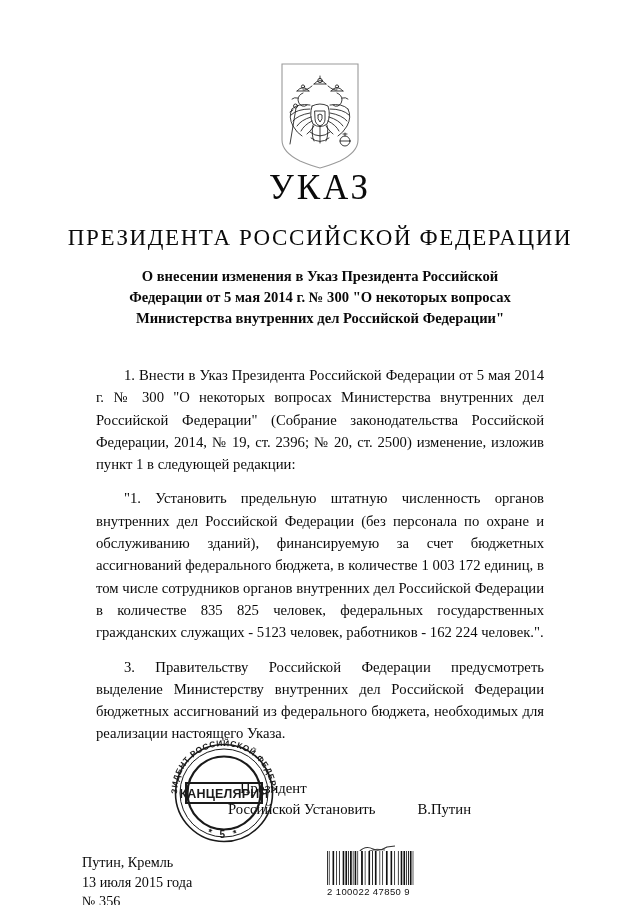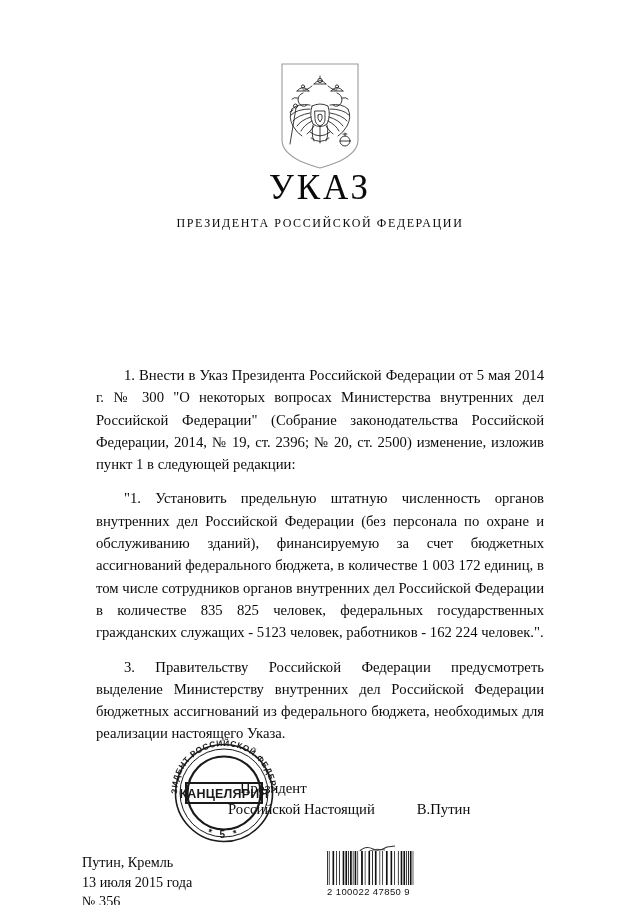--- a/index.html
+++ b/index.html
@@ -50,24 +50,24 @@
     font-weight: normal;
     margin: 0;
     font-family: "Liberation Serif", "DejaVu Serif", serif;
   }
   .doc-subtitle {
     position: absolute;
     top: 217px;
     left: 0;
     right: 0;
     text-align: center;
-    font-size: 12px;
+    font-size: 23px;
     letter-spacing: 1.6px;
     line-height: 1;
-    margin: 0;
+    margin: 9px;
     font-weight: normal;
   }
 
   
   .doc-heading {
     position: absolute;
     top: 266px;
     left: 96px;
     width: 448px;
     text-align: center;
@@ -234,31 +234,36 @@
 
         <path d="M42 64 q-4 6 -7 8"></path>
         <path d="M54 64 q4 6 7 8"></path>
       </g>
     </svg>
   </div>
 
   <h1 class="doc-title">УКАЗ</h1>
   <h2 class="doc-subtitle">ПРЕЗИДЕНТА РОССИЙСКОЙ ФЕДЕРАЦИИ</h2>
 
+  <div class="doc-heading">
+    <div>О внесении изменения в Указ Президента Российской</div>
+    <div>Федерации от 5 мая 2014 г. № 300 "О некоторых вопросах</div>
+    <div>Министерства внутренних дел Российской Федерации"</div>
+  </div>
 
   <div class="body-text">
     <p>1. Внести в Указ Президента Российской Федерации от 5 мая 2014 г. № 300 "О некоторых вопросах Министерства внутренних дел Российской Федерации" (Собрание законодательства Российской Федерации, 2014, № 19, ст. 2396; № 20, ст. 2500) изменение, изложив пункт 1 в следующей редакции:</p>
     <p>"1. Установить предельную штатную численность органов внутренних дел Российской Федерации (без персонала по охране и обслуживанию зданий), финансируемую за счет бюджетных ассигнований федерального бюджета, в количестве 1 003 172 единиц, в том числе сотрудников органов внутренних дел Российской Федерации в количестве 835 825 человек, федеральных государственных гражданских служащих - 5123 человек, работников - 162 224 человек.".</p>
     <p>3. Правительству Российской Федерации предусмотреть выделение Министерству внутренних дел Российской Федерации бюджетных ассигнований из федерального бюджета, необходимых для реализации настоящего Указа.</p>
   </div>
 
   <div class="signature">
     <div class="sig-line1">Президент</div>
     <div class="sig-line2">
-      <span>Российской Настоящий</span>
+      <span>Российской Установить</span>
       <span>В.Путин</span>
     </div>
   </div>
 
   <div class="stamp">
     <svg viewBox="0 0 122 112" width="122" height="112">
       <defs>
         <path id="arcTop" d="M 14 60 A 47 47 0 0 1 108 60"></path>
         <path id="arcBot" d="M 16 60 A 45 45 0 0 0 106 60"></path>
       </defs>

